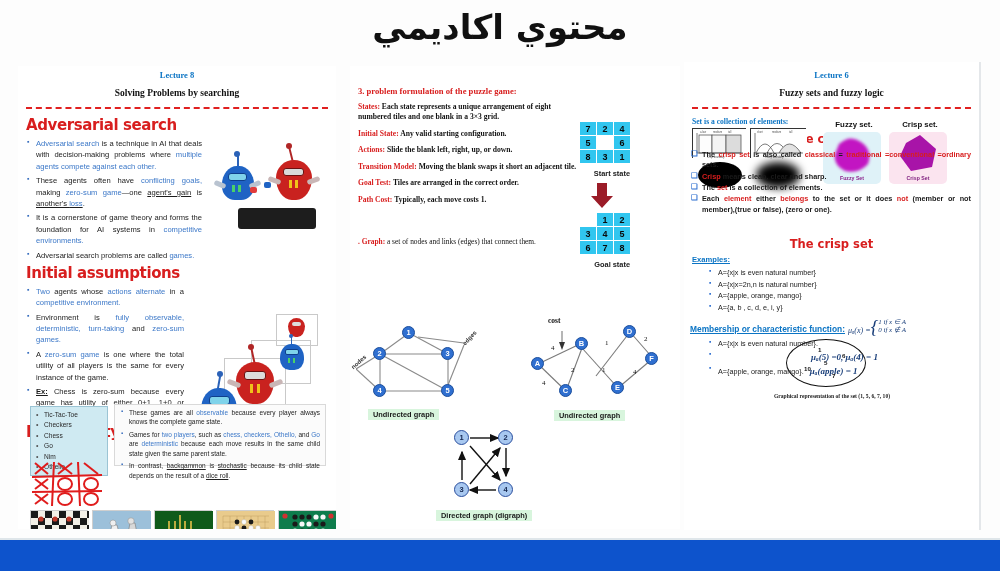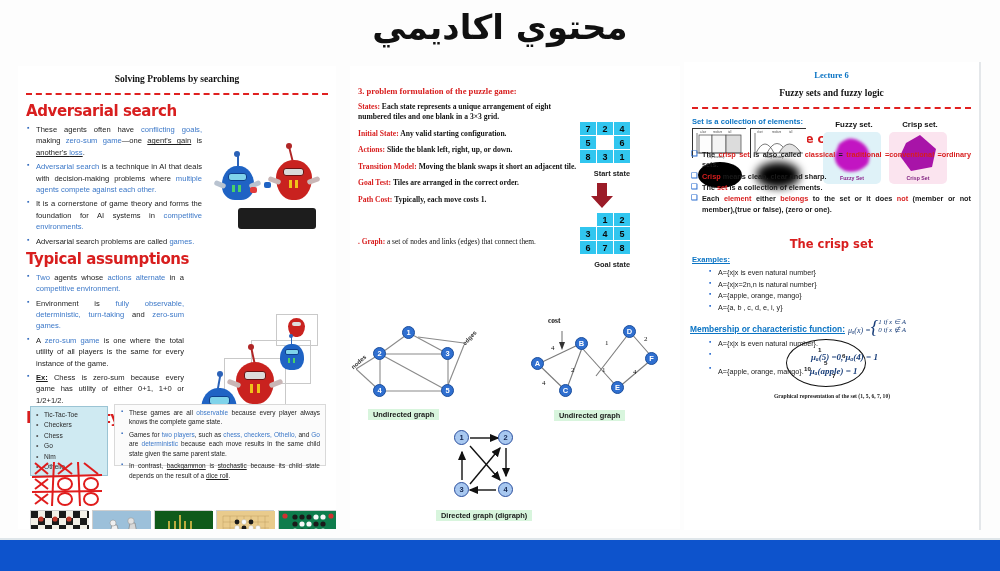--- a/index.html
+++ b/index.html
@@ -257,21 +257,21 @@
     color: #333;
     font-weight: bold;
   }
 
   
   .r-sub {
     color: #0b74c4;
     font-weight: bold;
     font-size: 7.6px;
     margin: 8px 0 0 8px;
-    font-family: Liberation Sans, sans-serif;
+    font-family: Liberation Serif, serif;
   }
   .r-h2 {
     text-align: center;
     color: #d81e1e;
     font-weight: bold;
     font-size: 11.5px;
     font-family: "DejaVu Sans", sans-serif;
     margin: 6px 0 4px 0;
   }
   ul.rl { margin: 0; padding: 0 8px 0 18px; list-style: none; }
@@ -393,28 +393,29 @@
   .sr { position: absolute; }
 </style>
 </head>
 <body>
 
 <div id="page">
 
   <div id="header-title">محتوي اكاديمي</div>
 
   <div class="slide" id="slide-left">
+    <div class="lect-label">Lecture 8</div>
     <div class="lect-title">Solving Problems by searching</div>
     <div class="red-dashes"></div>
 
     <div class="h-red">Adversarial search</div>
 
     <ul class="bl" style="width:190px;">
+      <li><span class="blue">Adversarial search</span> is a technique in AI that deals with decision-making problems where <span class="blue">multiple agents compete against each other.</span></li>
       <li>These agents often have <span class="blue">conflicting goals,</span> making <span class="blue">zero-sum game</span>—one <span class="u">agent's gain</span> is <span class="u">another's <span class="blue">loss</span></span>.</li>
-      <li><span class="blue">Adversarial search</span> is a technique in AI that deals with decision-making problems where <span class="blue">multiple agents compete against each other.</span></li>
       <li>It is a cornerstone of game theory and forms the foundation for AI systems in <span class="blue">competitive environments.</span></li>
       <li>Adversarial search problems are called <span class="blue">games.</span></li>
     </ul>
 
     <div class="sr" style="left:196px; top:82px; width:118px; height:86px;">
 
       <div class="sr" style="left:6px; top:18px;">
         <div class="sr" style="left:17px; top:-11px; width:1.5px; height:12px; background:#2b62b8;"></div>
         <div class="sr" style="left:14px; top:-15px; width:6px; height:6px; border-radius:50%; background:#2b62b8;"></div>
         <div class="sr" style="left:2px; top:0px; width:32px; height:34px; border-radius:46% 46% 40% 40%/54% 54% 40% 40%; background:#1f63c4;"></div>
@@ -433,21 +434,21 @@
         <div class="sr" style="left:7px; top:8px; width:21px; height:8px; border-radius:3px; background:#d9d9d9; border:1px solid #6c1010;"></div>
         <div class="sr" style="left:13px; top:20px; width:3px; height:8px; background:#f0c21a;"></div>
         <div class="sr" style="left:19px; top:20px; width:3px; height:8px; background:#f0c21a;"></div>
         <div class="sr" style="left:-8px; top:18px; width:13px; height:5px; border-radius:3px; background:#c9b6b6; transform:rotate(20deg);"></div>
         <div class="sr" style="left:31px; top:18px; width:13px; height:5px; border-radius:3px; background:#c9b6b6; transform:rotate(-20deg);"></div>
         <div class="sr" style="left:-12px; top:22px; width:7px; height:6px; border-radius:2px; background:#1f63c4;"></div>
       </div>
       <div class="tv-base" style="left:24px; top:60px; width:78px; height:21px;"></div>
     </div>
 
-    <div class="h-red" style="margin-top:3px;">Typical assumptions</div>
+    <div class="h-red" style="margin-top:3px;">Initial assumptions</div>
 
     <ul class="bl" style="width:172px;">
       <li><span class="blue">Two</span> agents whose <span class="blue">actions alternate</span> in a <span class="blue">competitive environment.</span></li>
       <li>Environment is <span class="blue">fully observable, deterministic, turn-taking</span> and <span class="blue">zero-sum games.</span></li>
       <li>A <span class="blue">zero-sum game</span> is one where the total utility of all players is the same for every instance of the game.</li>
       <li><span class="bold u">Ex:</span> Chess is zero-sum because every game has utility of either 0+1, 1+0 or 1/2+1/2.</li>
     </ul>
 
     <div class="sr" style="left:188px; top:248px; width:128px; height:140px;">
       <div class="sr" style="left:70px; top:0px; width:42px; height:32px; border:1px solid #c9c9c9;"></div>

